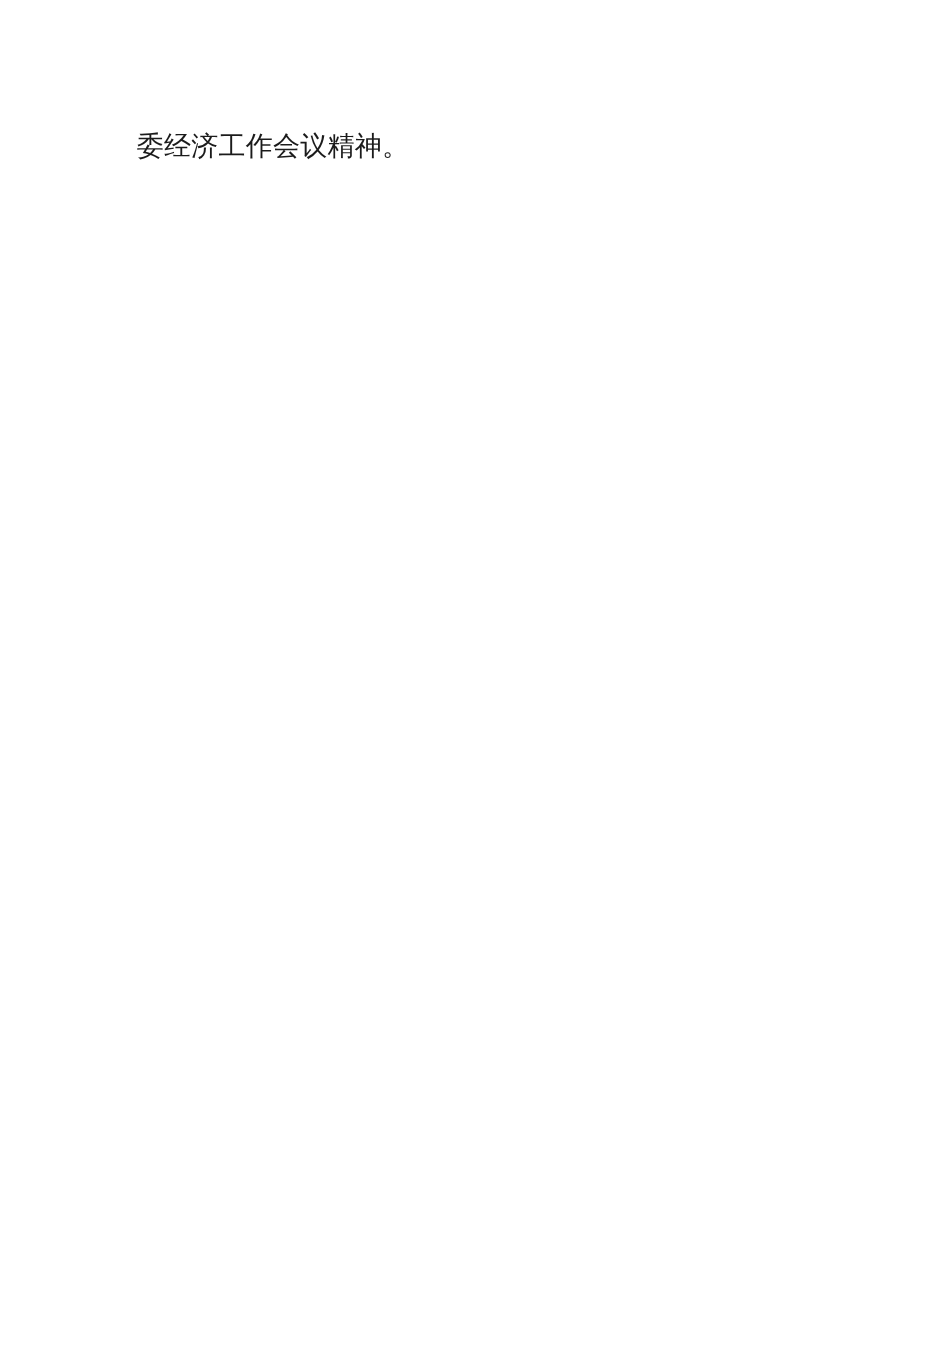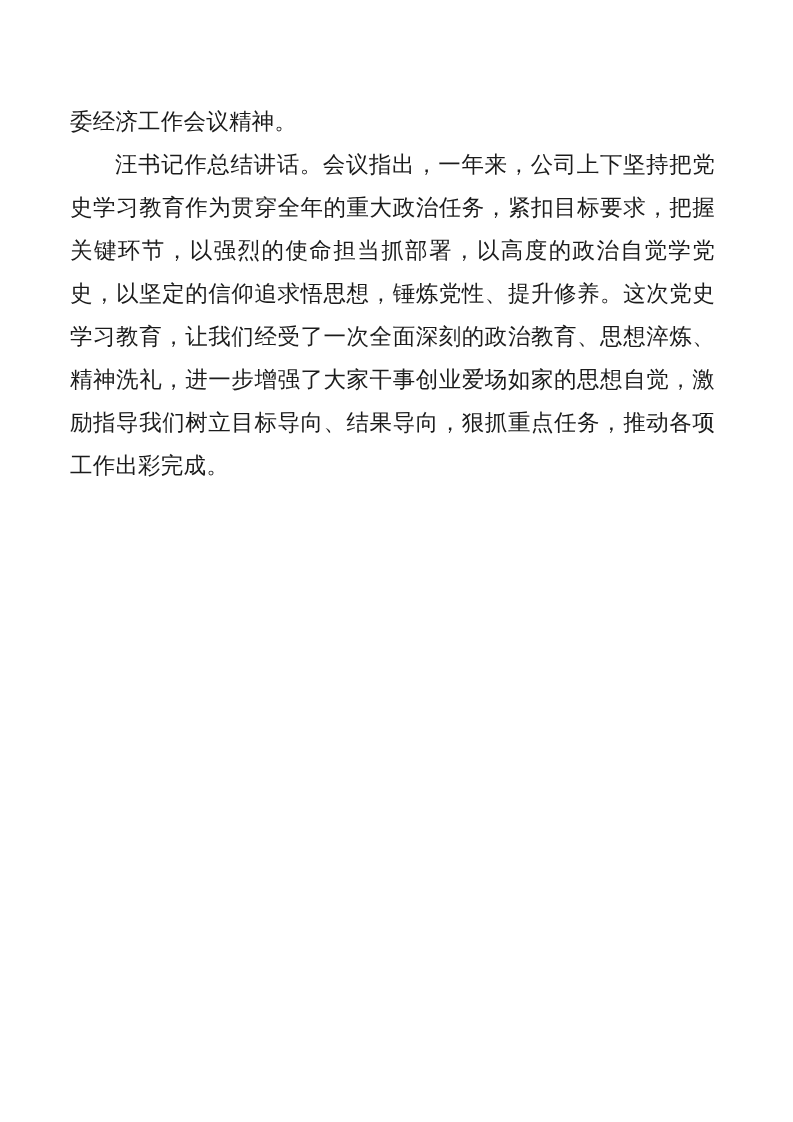--- a/index.html
+++ b/index.html
@@ -11,21 +11,21 @@
     width: 793px;
     height: 1122px;
     font-family: "Liberation Serif", "DejaVu Serif", serif;
   }
   .page {
     position: relative;
     width: 793px;
     height: 1122px;
     background: #ffffff;
     box-sizing: border-box;
-    padding: 100px 78px 80px 70px;
+    padding: 100px 78px 80px 114px;
   }
   .doc-body {
     font-size: 22.5px;
     line-height: 43px;
     color: #1b1b1b;
     letter-spacing: 0.2px;
     text-align: justify;
     text-justify: inter-character;
   }
   p.para {
@@ -37,15 +37,14 @@
   p.para.cont {
     text-indent: 0;
   }
 </style>
 </head>
 <body>
 
 <div class="page">
   <div class="doc-body">
     <p class="para cont">委经济工作会议精神。</p>
-    <p class="para">汪书记作总结讲话。会议指出，一年来，公司上下坚持把党史学习教育作为贯穿全年的重大政治任务，紧扣目标要求，把握关键环节，以强烈的使命担当抓部署，以高度的政治自觉学党史，以坚定的信仰追求悟思想，锤炼党性、提升修养。这次党史学习教育，让我们经受了一次全面深刻的政治教育、思想淬炼、精神洗礼，进一步增强了大家干事创业爱场如家的思想自觉，激励指导我们树立目标导向、结果导向，狠抓重点任务，推动各项工作出彩完成。</p>
   </div>
 </div>
 
 </body></html>

